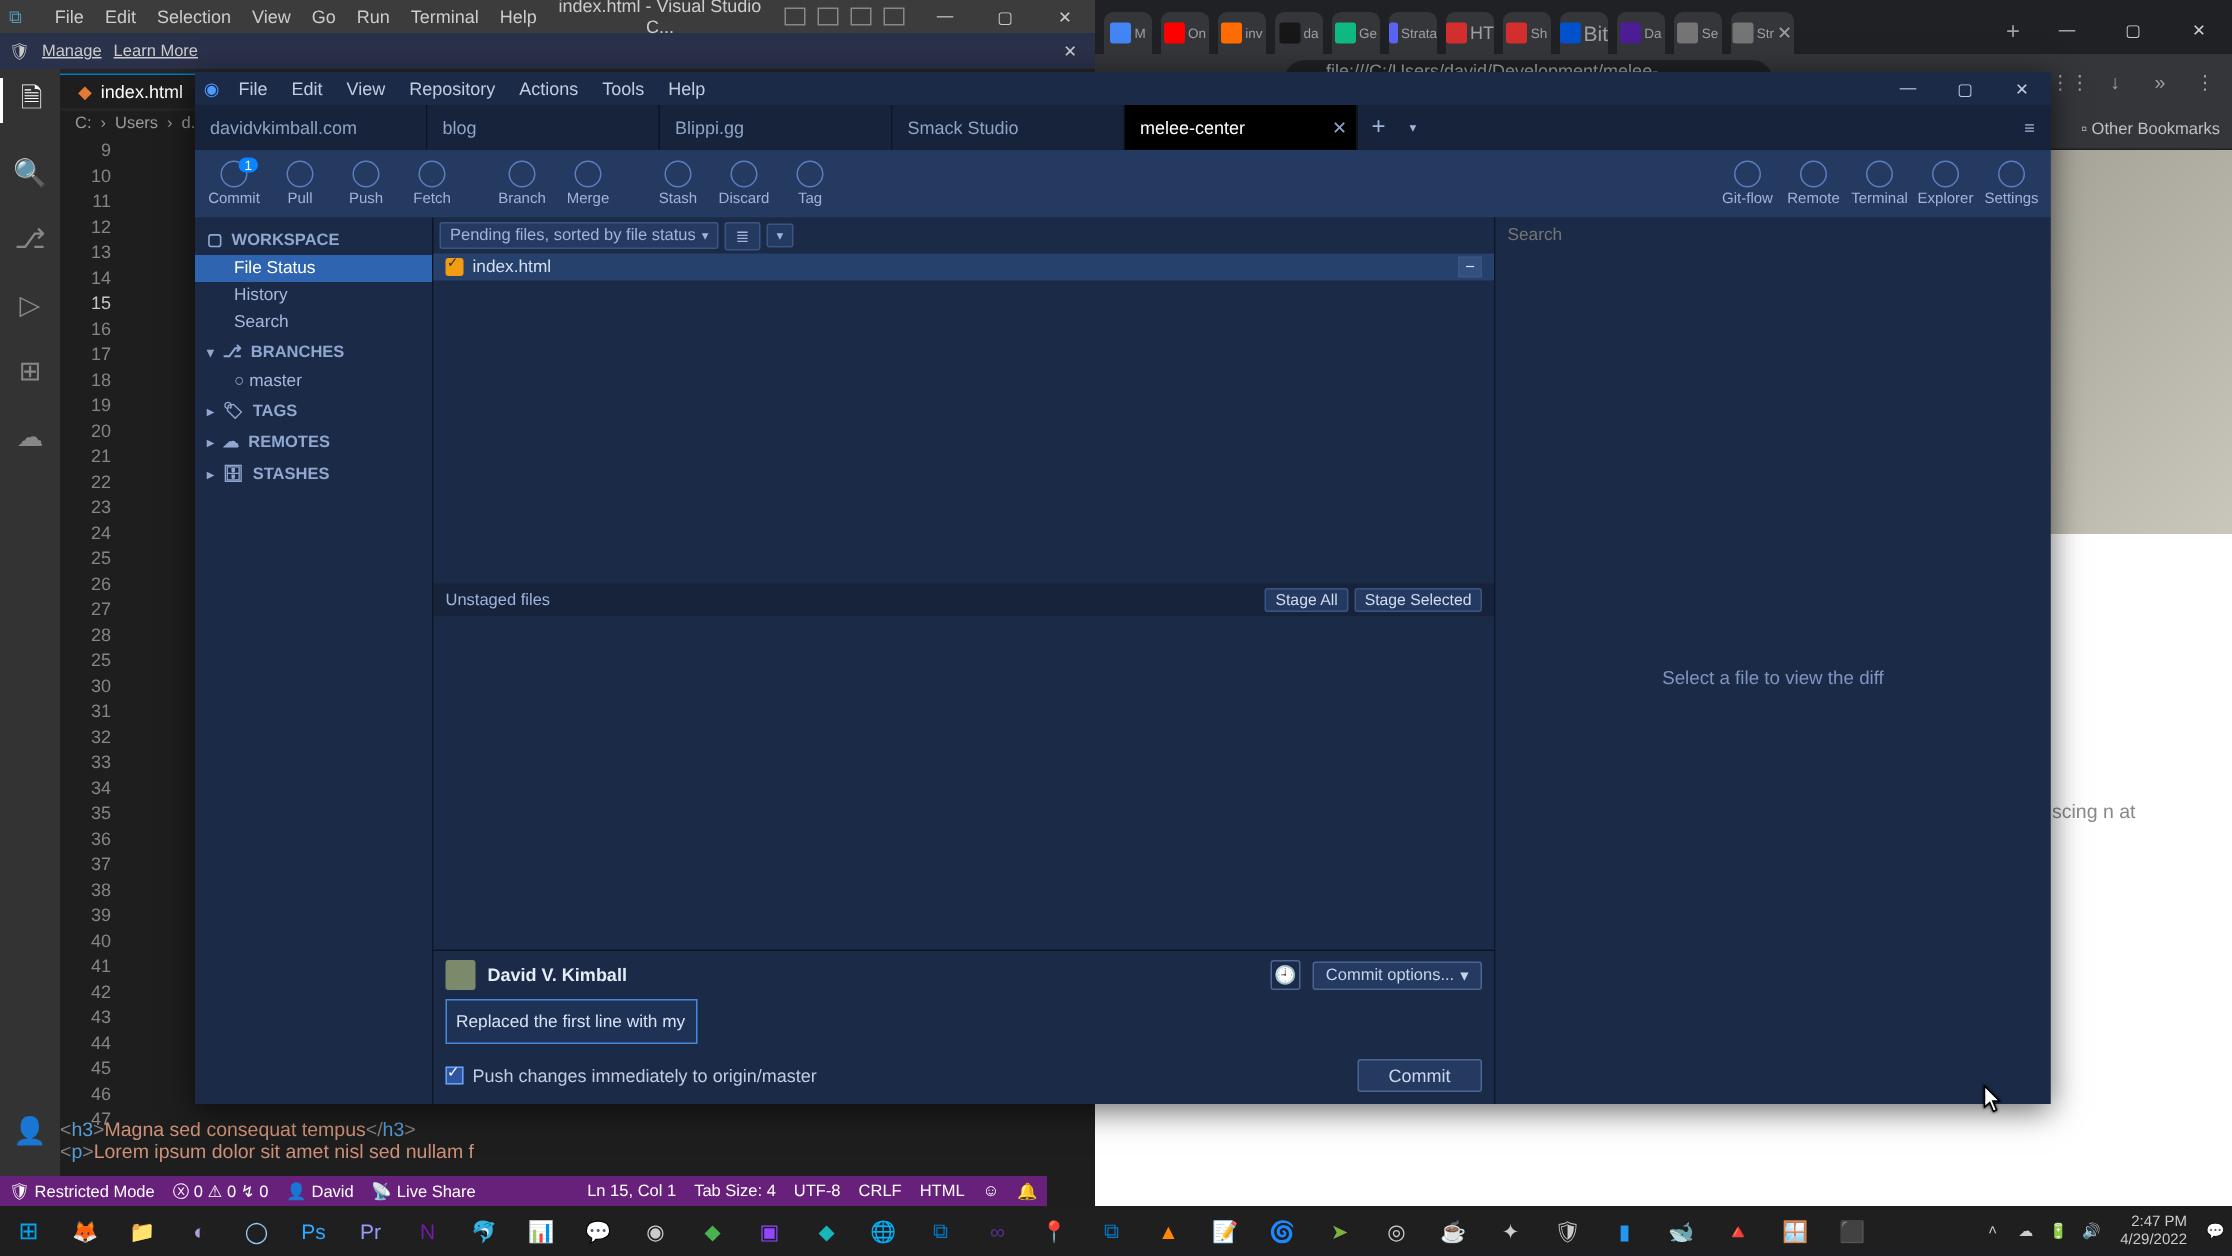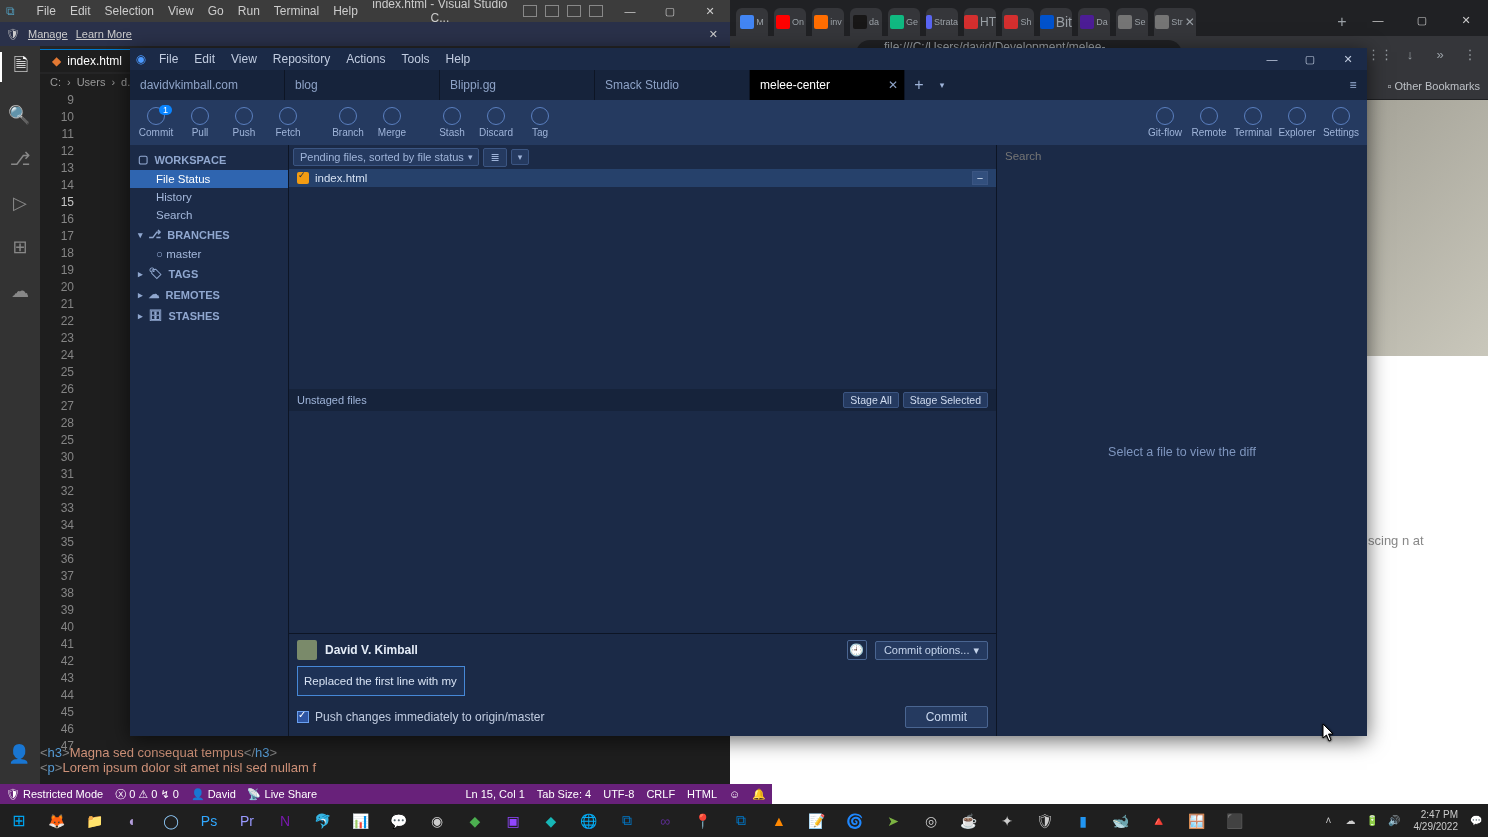--- a/index.html
+++ b/index.html
@@ -44,21 +44,21 @@
 .vs-activity .bottom { margin-top:auto; display:flex; flex-direction:column; gap:22px; padding-bottom:8px;}
 .vs-tabbar { height:28px; background:#252526; display:flex; align-items:center;}
 .vs-tab { background:#1e1e1e; color:#fff; padding:4px 12px; font-size:12px; display:flex; align-items:center; gap:6px; border-top:1px solid #007acc;}
 .vs-tab .dot{ color:#e37933; font-size:12px;}
 .vs-crumb { padding:2px 10px; font-size:11px; color:#999; display:flex; gap:6px; align-items:center;}
 .vs-editor { flex:1; background:#1e1e1e; display:flex; }
 .vs-gutter { width:44px; background:#1e1e1e; color:#858585; text-align:right; padding-right:10px; font-size:12px; font-family:Consolas,monospace; line-height:17px; padding-top:2px;}
 .vs-gutter .cur{ color:#c6c6c6;}
 .vs-code-visible { position:absolute; left:40px; top:745px; width:597px; height:40px; font-family:Consolas,monospace; font-size:13px;}
 .tk-tag{color:#808080;} .tk-txt{color:#ce9178;} .tk-el{color:#569cd6;}
-.vs-status { position:absolute; left:0; bottom:33px; width:772px; height:20px; background:#68217a; display:flex; align-items:center; color:#fff; font-size:11px; padding:0 6px; gap:12px; z-index:5;}
+.vs-status { position:absolute; left:0; bottom:33px; width:698px; height:20px; background:#68217a; display:flex; align-items:center; color:#fff; font-size:11px; padding:0 6px; gap:12px; z-index:5;}
 .vs-status .fill{flex:1;}
 
 
 #sourcetree { position:absolute; left:130px; top:48px; width:1237px; height:688px; background:#1b2a47; color:#c1cce0; box-shadow:0 4px 20px rgba(0,0,0,.6); font-size:12px; z-index:50;}
 .st-title { height:22px; background:#1b2a47; display:flex; align-items:center; }
 .st-logo { width:22px; height:22px; display:flex; align-items:center; justify-content:center; color:#4c9aff;}
 .st-menu { display:flex; gap:2px; }
 .st-menu span{ padding:2px 7px; color:#c1cce0;}
 .st-win { margin-left:auto; display:flex;}
 .st-win div{ width:38px; height:22px; display:flex; align-items:center; justify-content:center; font-size:11px;}

